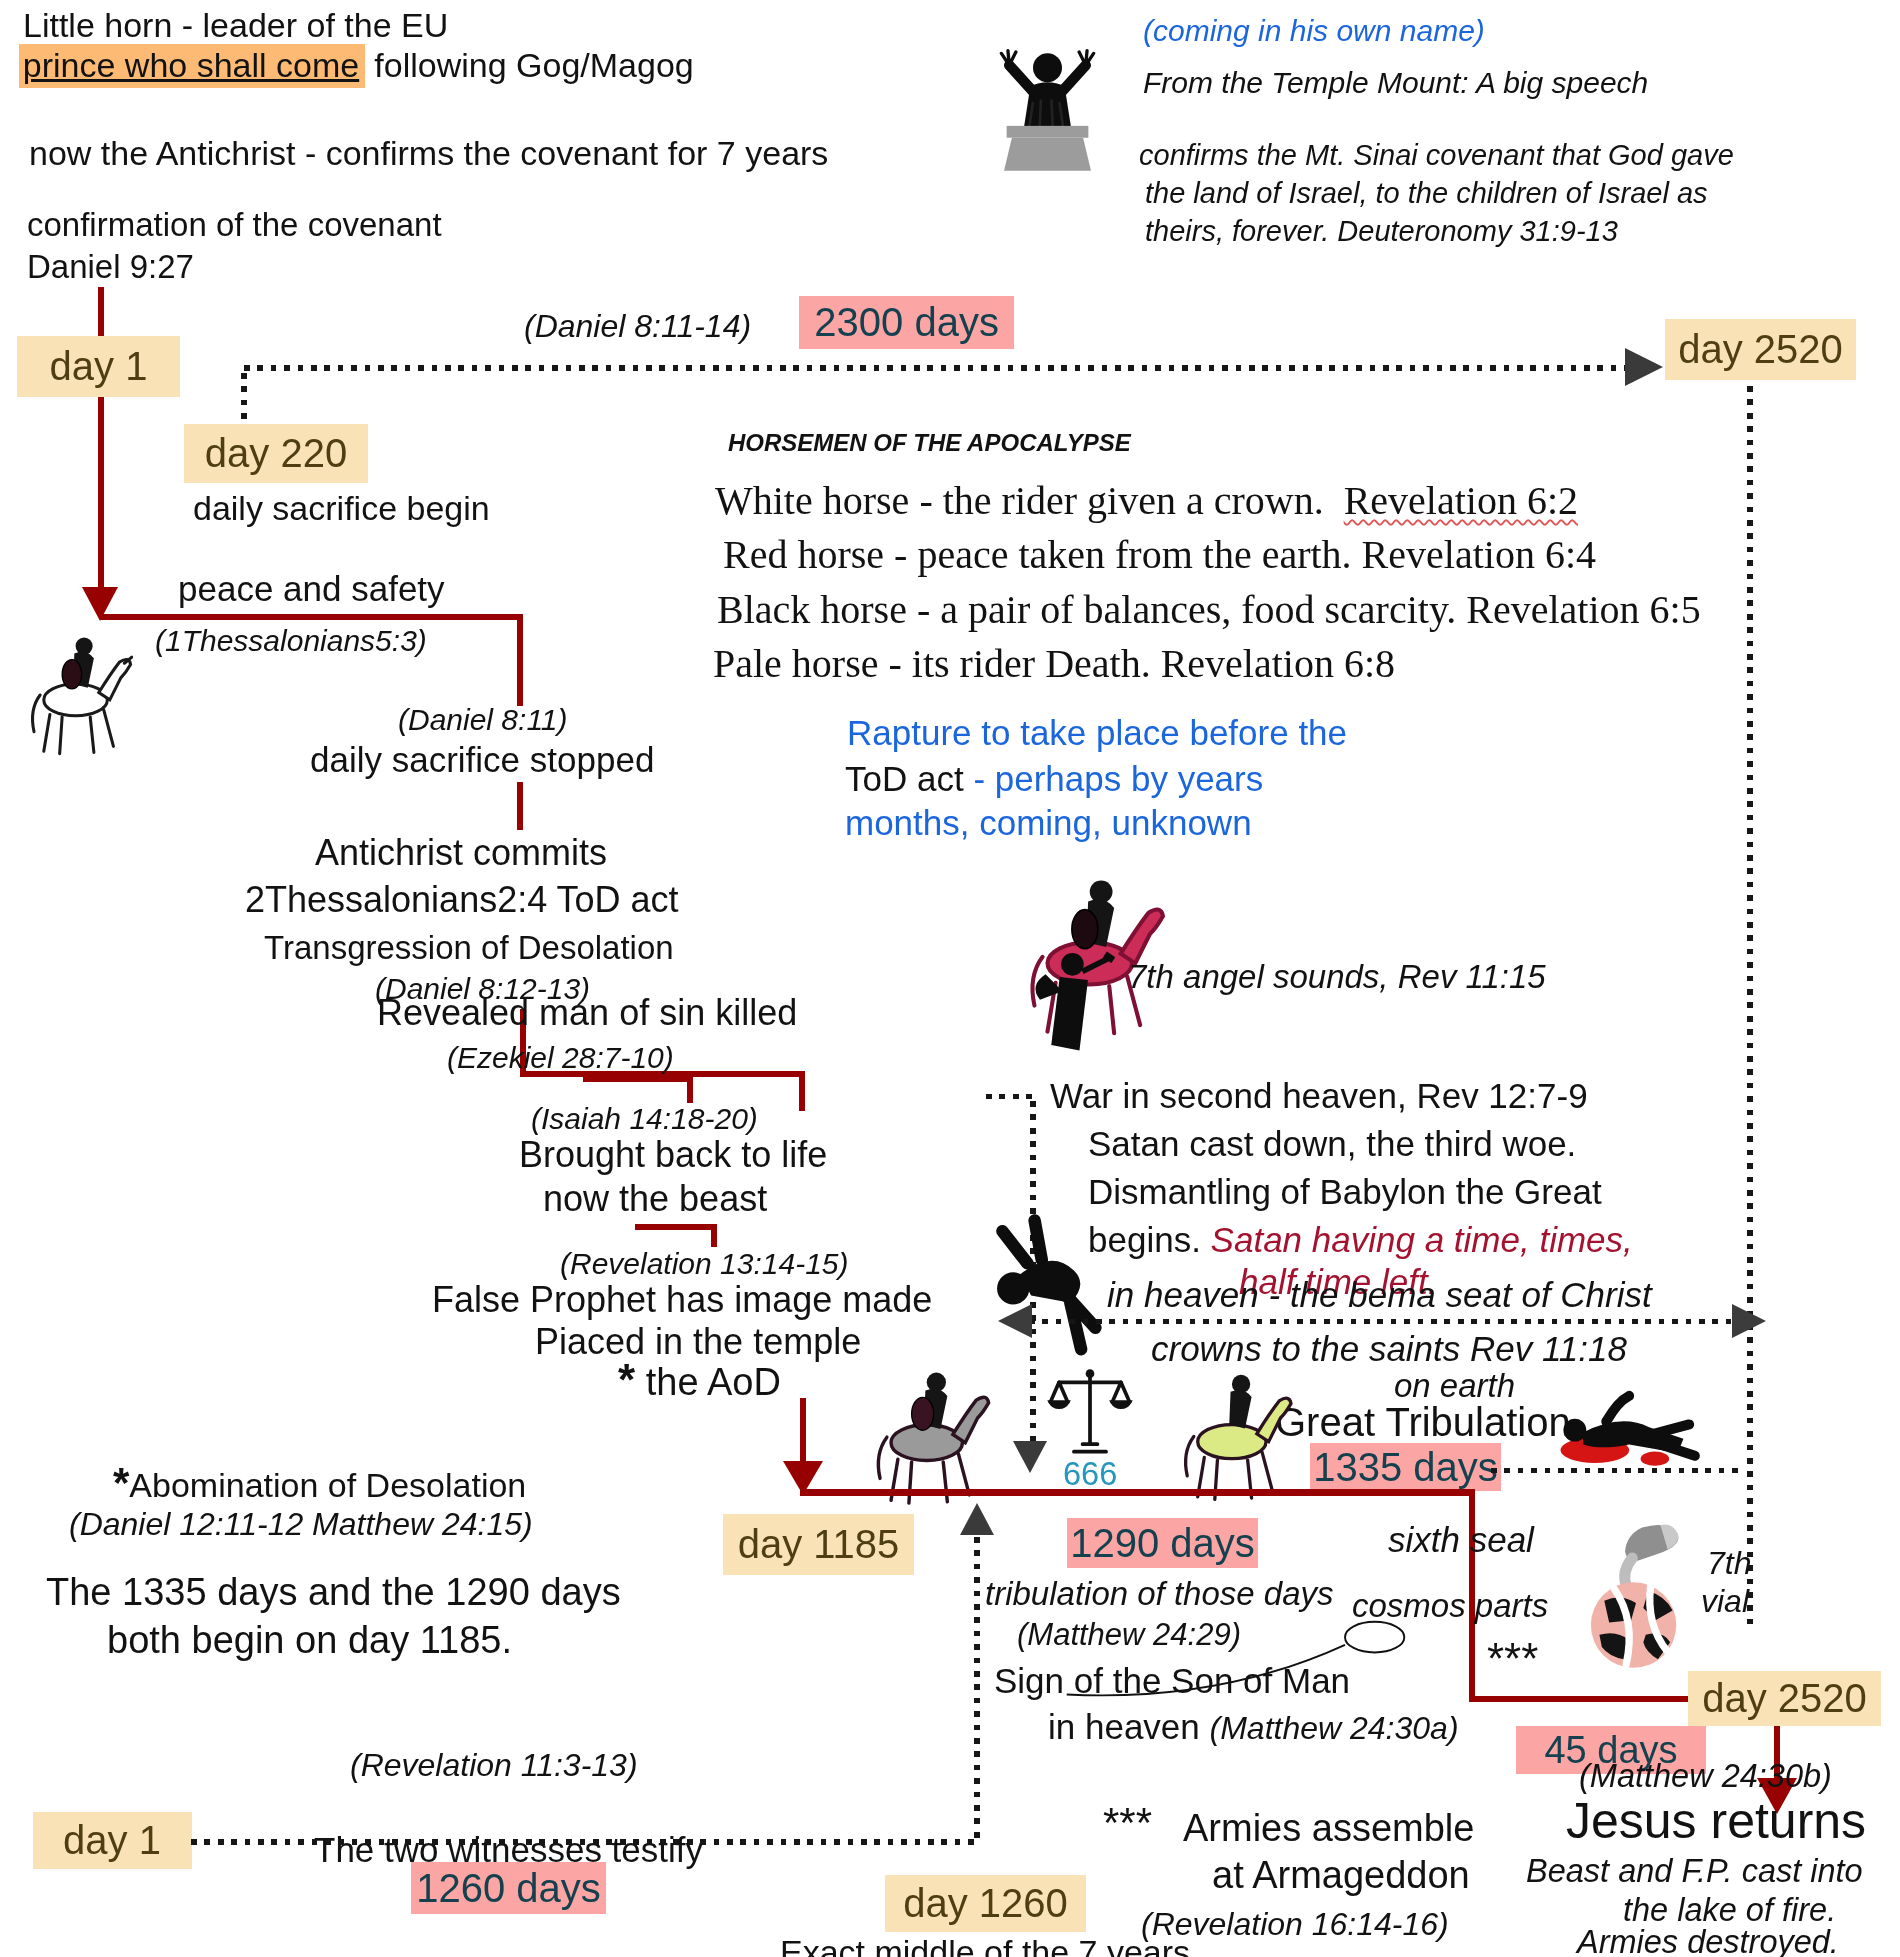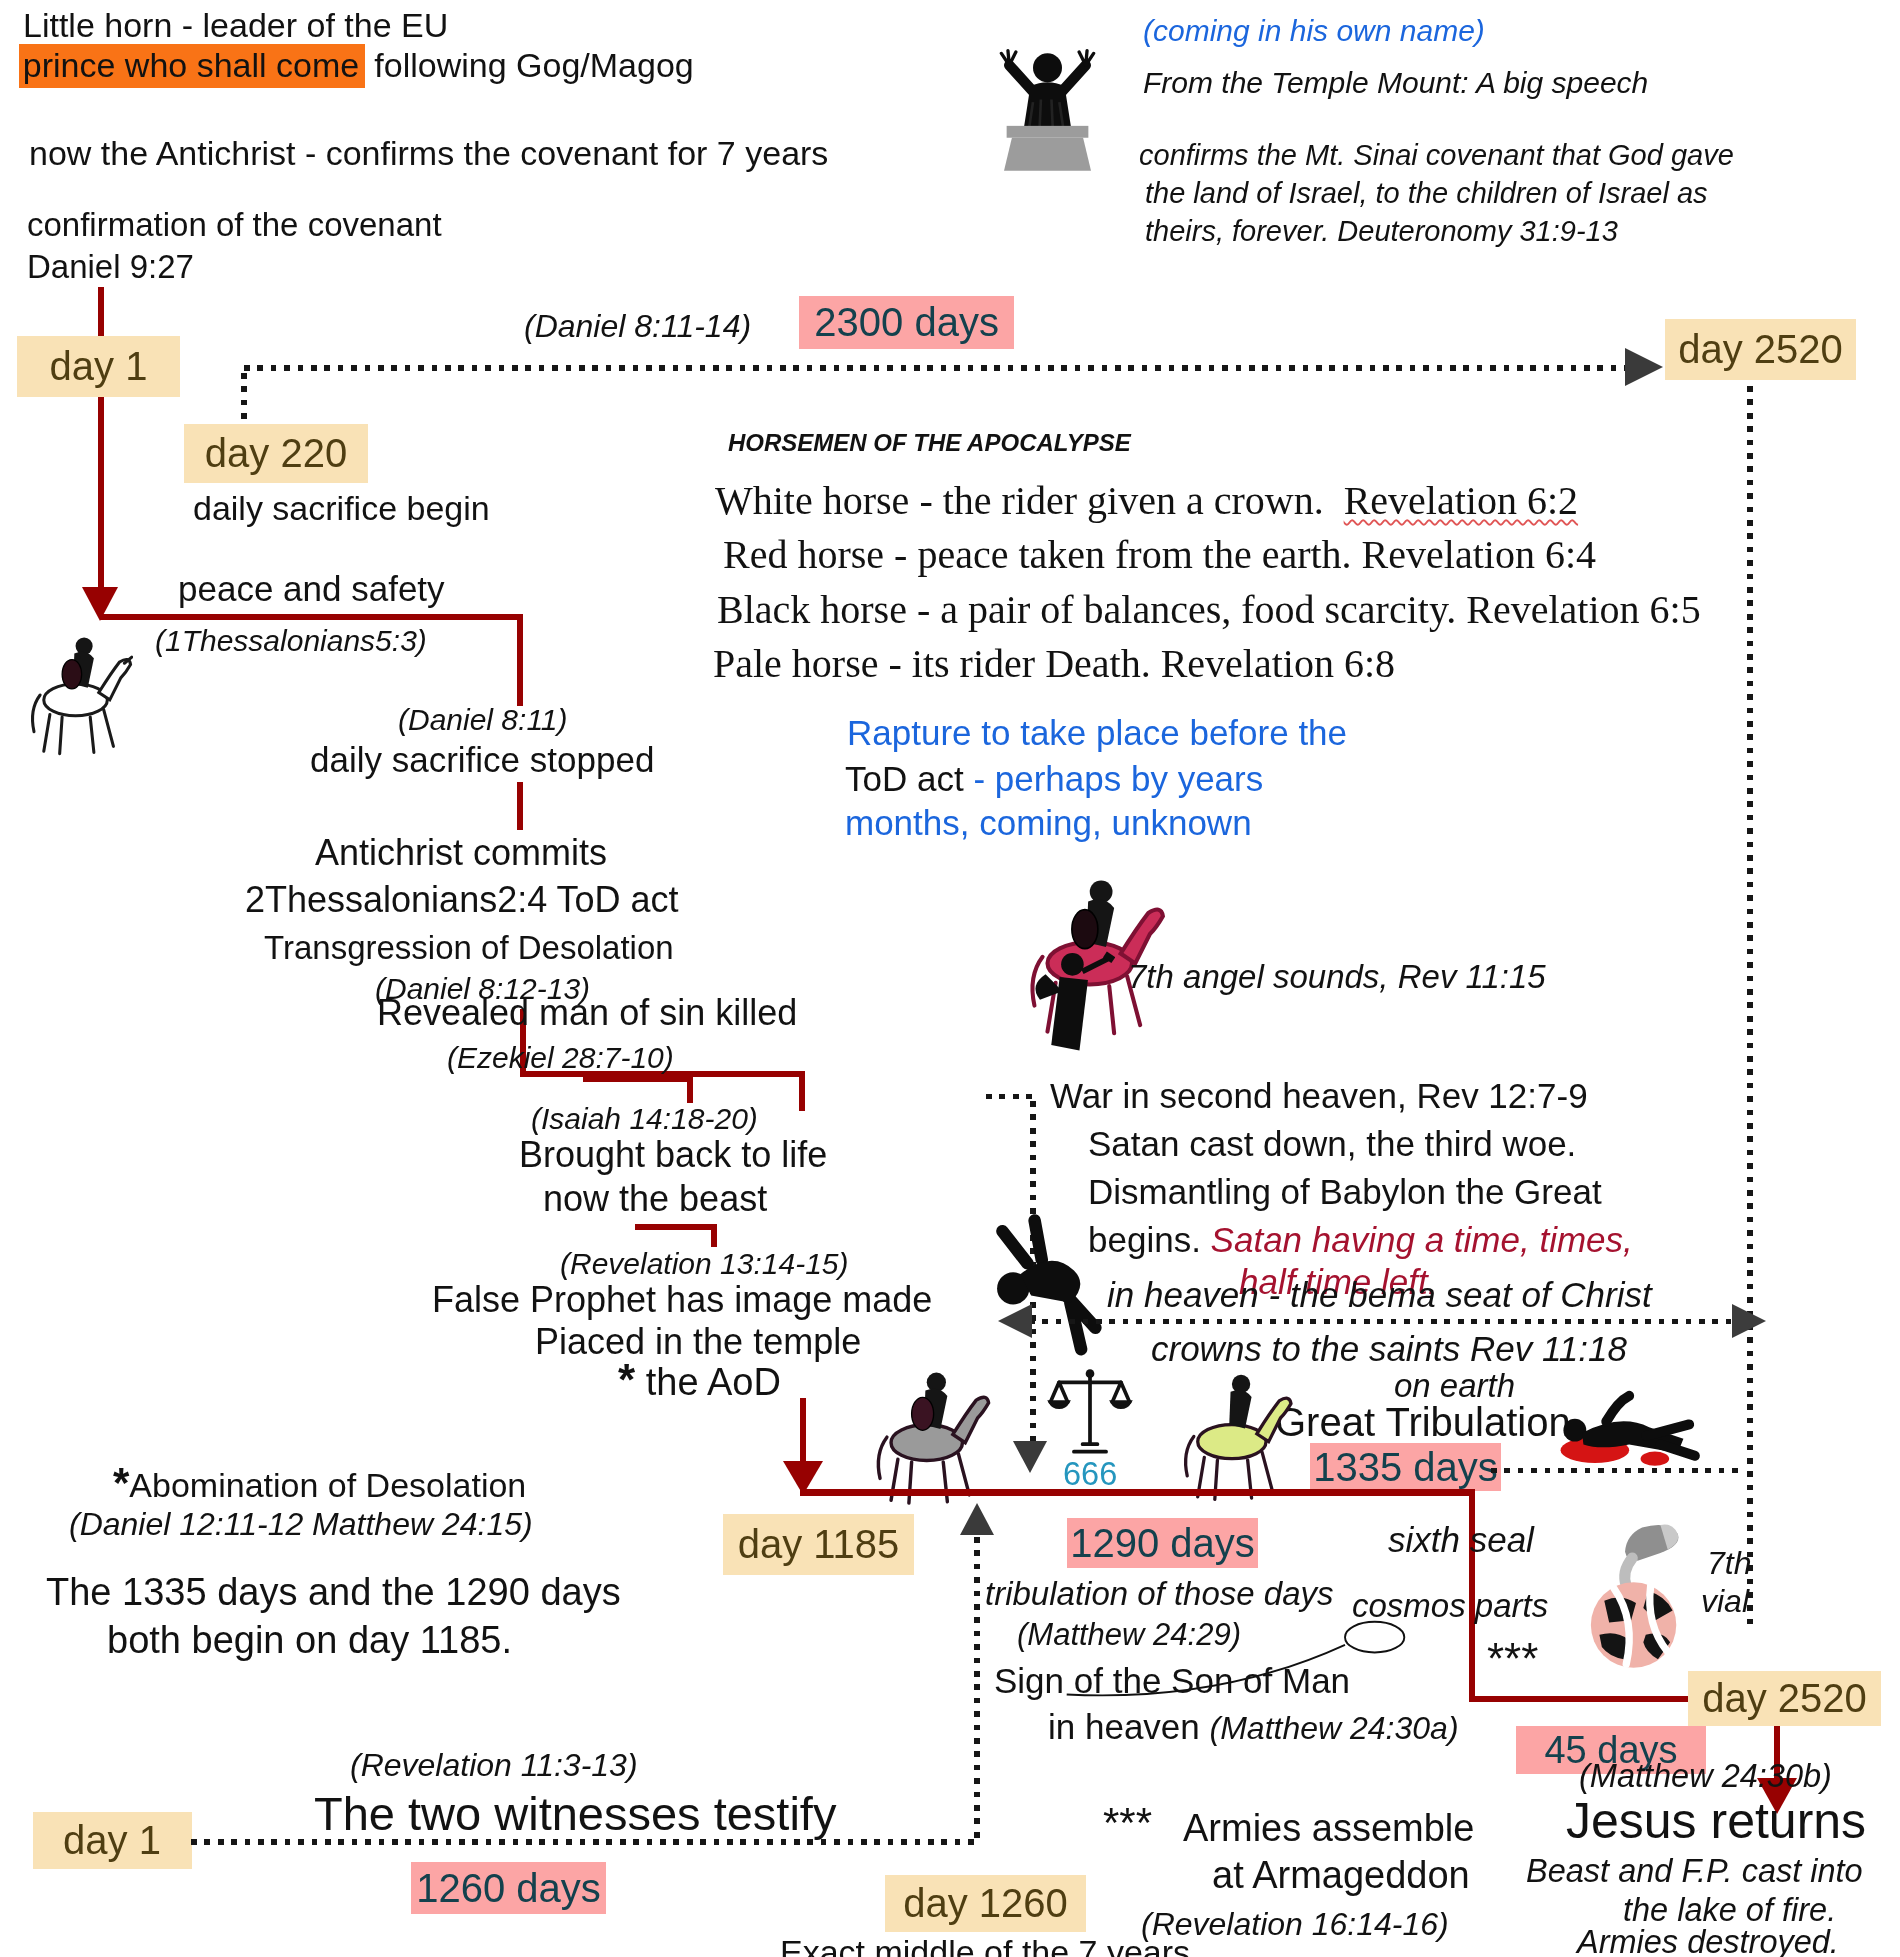--- a/index.html
+++ b/index.html
@@ -12,21 +12,21 @@
   .blue{color:#1b66dd;}
   .dred{color:#a5122f;}
   .box{position:absolute;display:flex;align-items:center;justify-content:center;white-space:nowrap;}
   .tan{background:#f9e2b6;color:#4f3e12;font-size:40px;}
   .bluebg{background:#fca5a5;color:#14414d;font-size:40px;}
   .lred{position:absolute;background:#970101;}
   .doth{position:absolute;height:5.7px;background:repeating-linear-gradient(90deg,#161616 0 5.7px,transparent 5.7px 13.4px);}
   .dotv{position:absolute;width:5.7px;background:repeating-linear-gradient(180deg,#161616 0 5.7px,transparent 5.7px 13.4px);}
   .arr{position:absolute;width:0;height:0;}
   .wavy{text-decoration:underline;text-decoration-style:wavy;text-decoration-color:#e05555;text-decoration-thickness:1.9px;text-underline-offset:4.8px;}
-  .hl{background:#f97316;padding:1.9px 5.7px 3.8px 3.8px;}
+  .hl{background:#fdba74;padding:1.9px 5.7px 3.8px 3.8px;text-decoration:underline;}
   svg.icon{position:absolute;}
 </style>
 </head>
 <body>
 
 <div class="canvas">
 
   <div class="t" style="left:23px;top:7.6px;font-size:34px">Little horn - leader of the EU</div>
   <div class="t" style="left:19px;top:48px;font-size:34px"><span class="hl">prince who shall come</span><span> following Gog/Magog</span></div>
   <div class="t" style="left:29px;top:136px;font-size:34px">now the Antichrist - confirms the covenant for 7 years</div>
@@ -270,21 +270,21 @@
 
   <div class="t" style="left:113px;top:1461px;font-size:34px"><span class="b" style="font-size:42px">*</span><span>Abomination of Desolation</span></div>
   <div class="t i" style="left:69px;top:1508px;font-size:32px">(Daniel 12:11-12  Matthew 24:15)</div>
   <div class="t" style="left:46px;top:1573px;font-size:38px">The 1335 days and the 1290 days</div>
   <div class="t" style="left:107px;top:1621px;font-size:38px">both begin on day 1185.</div>
 
   <div class="t" style="left:994px;top:1663px;font-size:35px">Sign of the Son of Man</div>
   <div class="t" style="left:1048px;top:1709px;font-size:35px"><span>in heaven</span> <span class="i" style="font-size:32px">(Matthew 24:30a)</span></div>
 
   <div class="t i" style="left:350px;top:1749px;font-size:32px">(Revelation 11:3-13)</div>
-  <div class="t" style="left:314px;top:1789px;font-size:47px">The two witnesses testify</div>
+  <div class="t" style="left:314px;top:1832px;font-size:35px">The two witnesses testify</div>
   <div class="box tan" style="left:32.5px;top:1812px;width:159px;height:57px">day 1</div>
   <div class="doth" style="left:191px;top:1839px;width:786px;height:5.7px"></div>
   <div class="arr" style="left:960px;top:1503px;border-bottom:32.5px solid #3a3a3a;border-left:17px solid transparent;border-right:17px solid transparent"></div>
   <div class="dotv" style="left:974px;top:1537px;height:304px"></div>
   <div class="box bluebg" style="left:411px;top:1862px;width:195px;height:52px">1260 days</div>
   <div class="box tan" style="left:885px;top:1875px;width:201px;height:57px">day 1260</div>
   <div class="t" style="left:780px;top:1935px;font-size:34px">Exact middle of the 7 years</div>
 
   <div class="t" style="left:1103px;top:1801px;font-size:42px">***</div>
   <div class="t" style="left:1183px;top:1809px;font-size:38px">Armies assemble</div>

